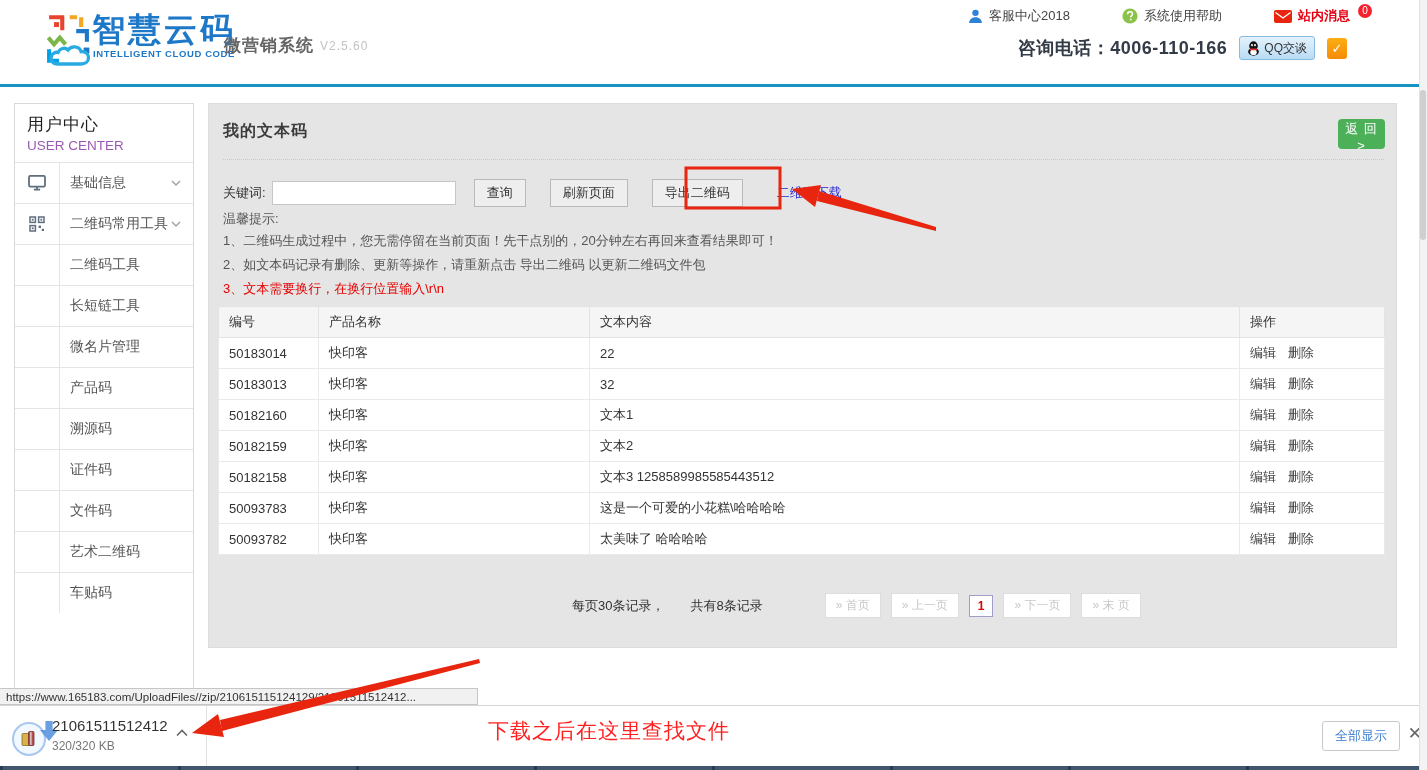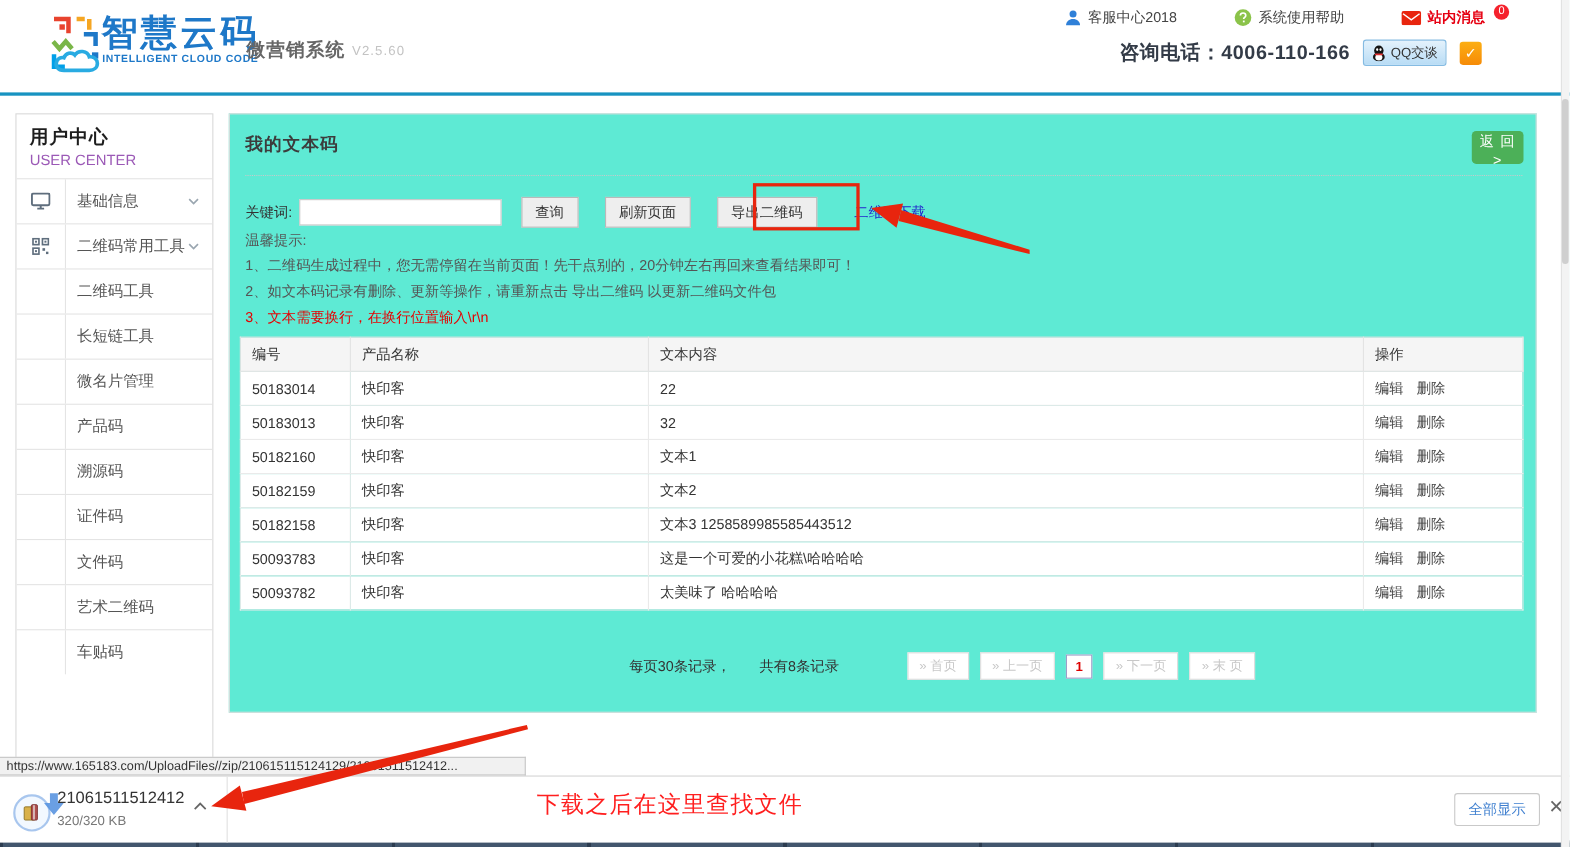--- a/index.html
+++ b/index.html
@@ -17,29 +17,29 @@
   .msg-lbl{color:#e60012;font-weight:bold;}
   .badge{display:inline-block;min-width:14px;height:14px;border-radius:8px;background:#f5222d;color:#fff;font-size:10px;line-height:14px;text-align:center;margin-left:2px;margin-top:-10px;}
   .hr2{position:absolute;top:36px;right:80px;display:flex;align-items:center;gap:12px;}
   .phone{font-size:18px;font-weight:bold;color:#333b47;letter-spacing:.5px;}
   .qq-btn{display:flex;align-items:center;gap:4px;height:20px;padding:1px 7px;border:1px solid #85bbe2;border-radius:3px;background:linear-gradient(#e4f2fc,#b8dcf5);font-size:12px;color:#333;}
   .shield{width:20px;height:21px;border-radius:3px;background:linear-gradient(#fcae13,#f68b07);color:#fff;font-size:13px;font-weight:bold;text-align:center;line-height:21px;}
 
   
   .sidebar{position:absolute;left:14px;top:103px;width:180px;height:587px;border:1px solid #d9d9d9;background:#fff;box-sizing:border-box;overflow:hidden;}
   .side-head{padding:9px 0 9px 12px;}
-  .side-title{font-size:17px;font-weight:bold;color:#1d1d1d;letter-spacing:1px;}
+  .side-title{font-size:17px;font-weight:normal;color:#1d1d1d;letter-spacing:1px;}
   .side-sub{font-size:13.5px;color:#9b59b6;margin-top:2px;}
   .side-row{display:flex;align-items:center;height:40px;border-top:1px solid #e4e4e4;}
   .icon-cell{width:44px;height:100%;border-right:1px solid #e4e4e4;display:flex;align-items:center;justify-content:center;flex:none;}
   .side-lbl{margin-left:10px;font-size:14px;color:#555;flex:1;}
   .chev{margin-right:12px;display:flex;}
 
   
-  .main{position:absolute;left:208px;top:103px;width:1189px;height:545px;border:1px solid #ddd;background:#5eead4;box-sizing:border-box;}
+  .main{position:absolute;left:208px;top:103px;width:1189px;height:545px;border:1px solid #ddd;background:#e5e5e5;box-sizing:border-box;}
   .m-title{position:absolute;left:14px;top:17px;font-size:16px;font-weight:600;color:#3c3c3c;letter-spacing:1px;}
   .back-btn{position:absolute;right:11px;top:15px;width:47px;height:30px;background:#4cb058;color:#fff;font-size:13px;border:none;border-radius:4px;letter-spacing:1px;cursor:pointer;}
   .dotted{position:absolute;left:14px;right:12px;top:55px;border-bottom:1px dotted #c9c9c9;}
   .srow{position:absolute;left:14px;top:75px;height:28px;display:flex;align-items:center;font-size:13px;color:#333;}
   .kw-input{width:174px;height:22px;border:1px solid #c6c6c6;margin-left:6px;font-size:13px;padding:0 4px;}
   .gbtn{margin-left:18px;padding:4px 12px;background:#eee;border:1px solid #b9b9b9;font-size:13px;color:#333;cursor:pointer;}
   .gbtn.w2{margin-left:24px;}
   .dl-link{margin-left:34px;color:#2323cc;cursor:pointer;}
   .tips-title{position:absolute;left:14px;top:106px;font-size:13px;color:#555;}
   .tip{position:absolute;left:14px;font-size:13px;color:#555;}

